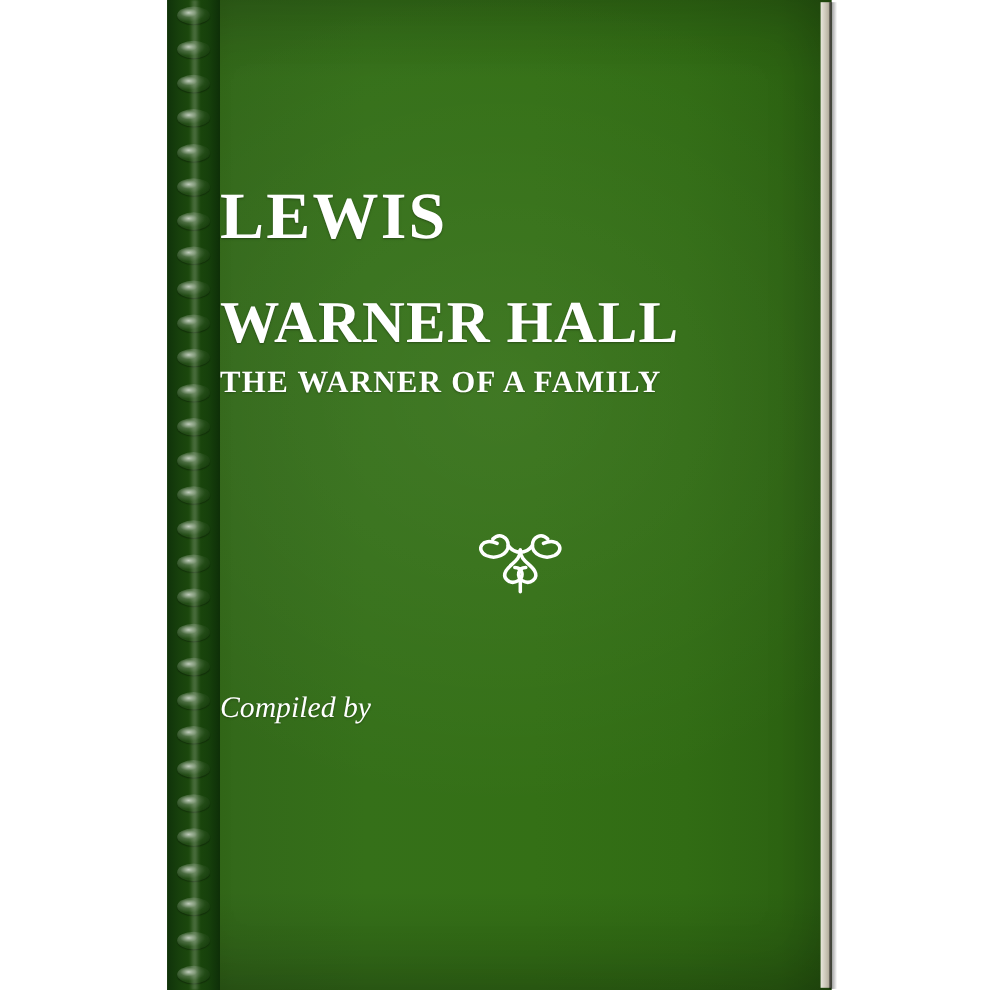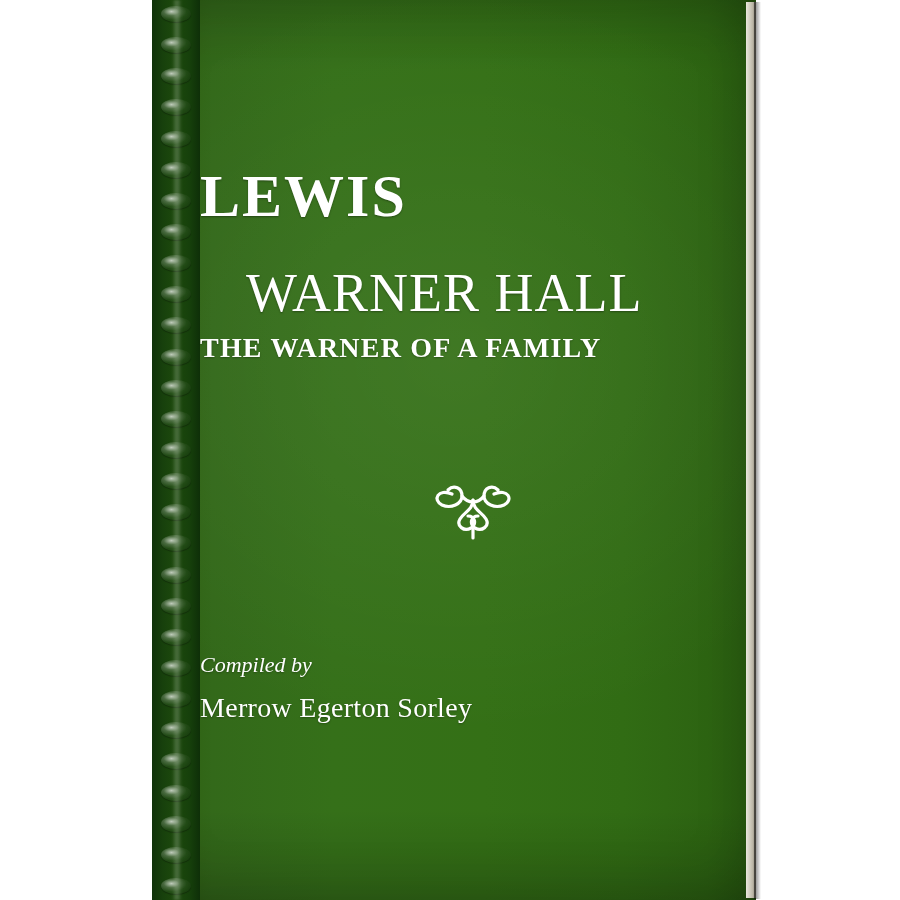--- a/index.html
+++ b/index.html
@@ -140,23 +140,22 @@
     letter-spacing: 1px;
     font-weight: 700;
     text-shadow: 0 1px 2px rgba(0,0,0,0.3);
   }
   .title-second {
     position: absolute;
     left: 0; right: 0;
     top: 218px;
     font-size: 54px;
     letter-spacing: 1px;
-    font-weight: 400;
+    font-weight: 700;
     text-shadow: 0 1px 2px rgba(0,0,0,0.35);
-    padding-left: 46px;
   }
   .subtitle {
     position: absolute;
     left: 0; right: 0;
     top: 288px;
     font-size: 28px;
     letter-spacing: 1.2px;
     font-weight: 700;
     text-shadow: 0 1px 2px rgba(0,0,0,0.3);
   }
@@ -164,22 +163,22 @@
     position: absolute;
     left: 50%;
     top: 430px;
     transform: translateX(-50%);
     width: 110px;
     height: 70px;
   }
   .compiled-by {
     position: absolute;
     left: 0; right: 0;
-    top: 608px;
-    font-size: 22px;
+    top: 584px;
+    font-size: 27px;
     font-style: italic;
     text-shadow: 0 1px 2px rgba(0,0,0,0.3);
   }
   .author {
     position: absolute;
     left: 0; right: 0;
     top: 648px;
     font-size: 28px;
     letter-spacing: 0.3px;
     text-shadow: 0 1px 2px rgba(0,0,0,0.3);
@@ -239,16 +238,15 @@
         <path d="M34 20 C20 14, 14 26, 24 31 C33 35, 44 30, 44 22 C44 14, 36 10, 30 16"></path>
         <path d="M76 20 C90 14, 96 26, 86 31 C77 35, 66 30, 66 22 C66 14, 74 10, 80 16"></path>
         <path d="M44 22 C50 30, 60 30, 66 22"></path>
         <path d="M55 26 C55 36, 46 38, 42 45 C38 52, 46 58, 53 54 C59 50, 57 42, 50 42"></path>
         <path d="M55 26 C55 36, 64 38, 68 45 C72 52, 64 58, 57 54 C51 50, 53 42, 60 42"></path>
         <path d="M55 54 C55 60, 55 62, 55 64"></path>
       </g>
     </svg>
 
     <div class="compiled-by">Compiled by</div>
-    <div class="author">Merrow Egerton Sorley</div>
   </div>
 
 </div>
 
 </body></html>

